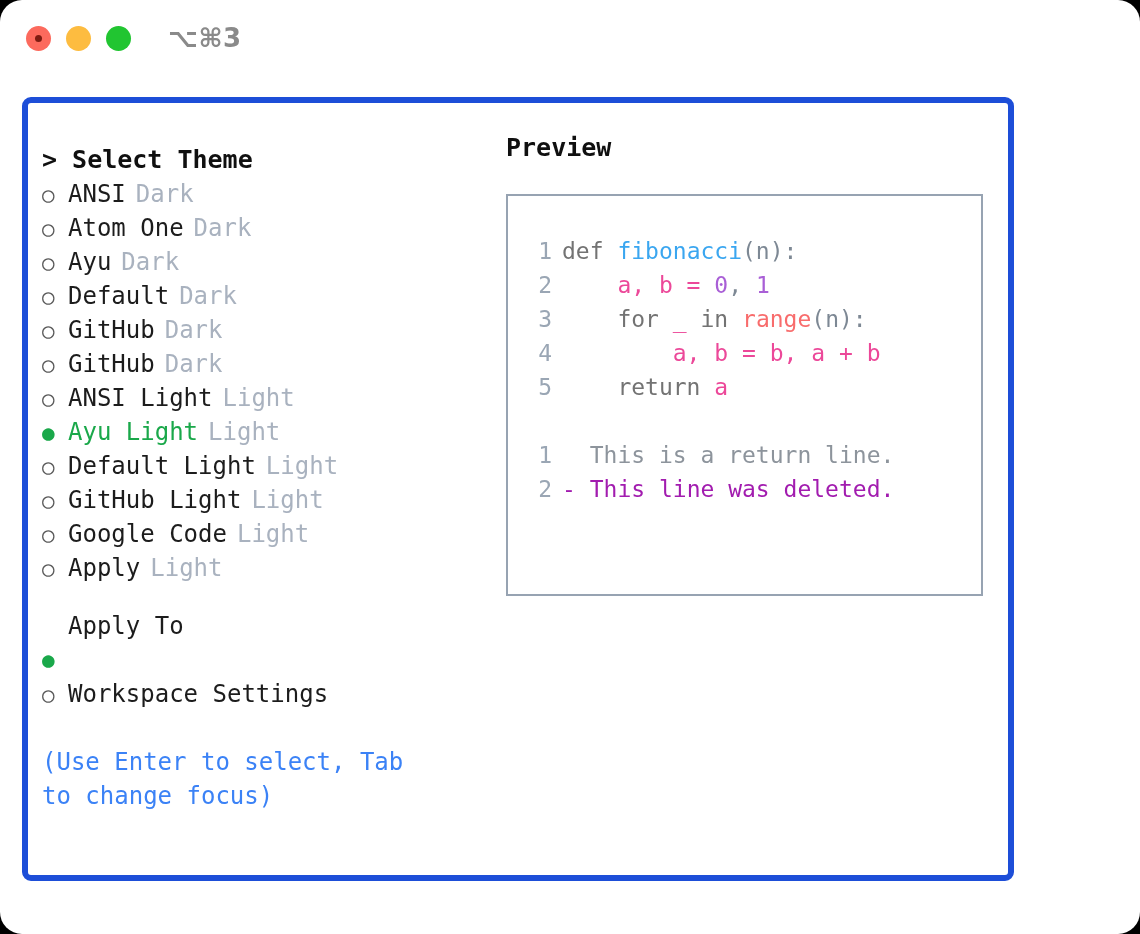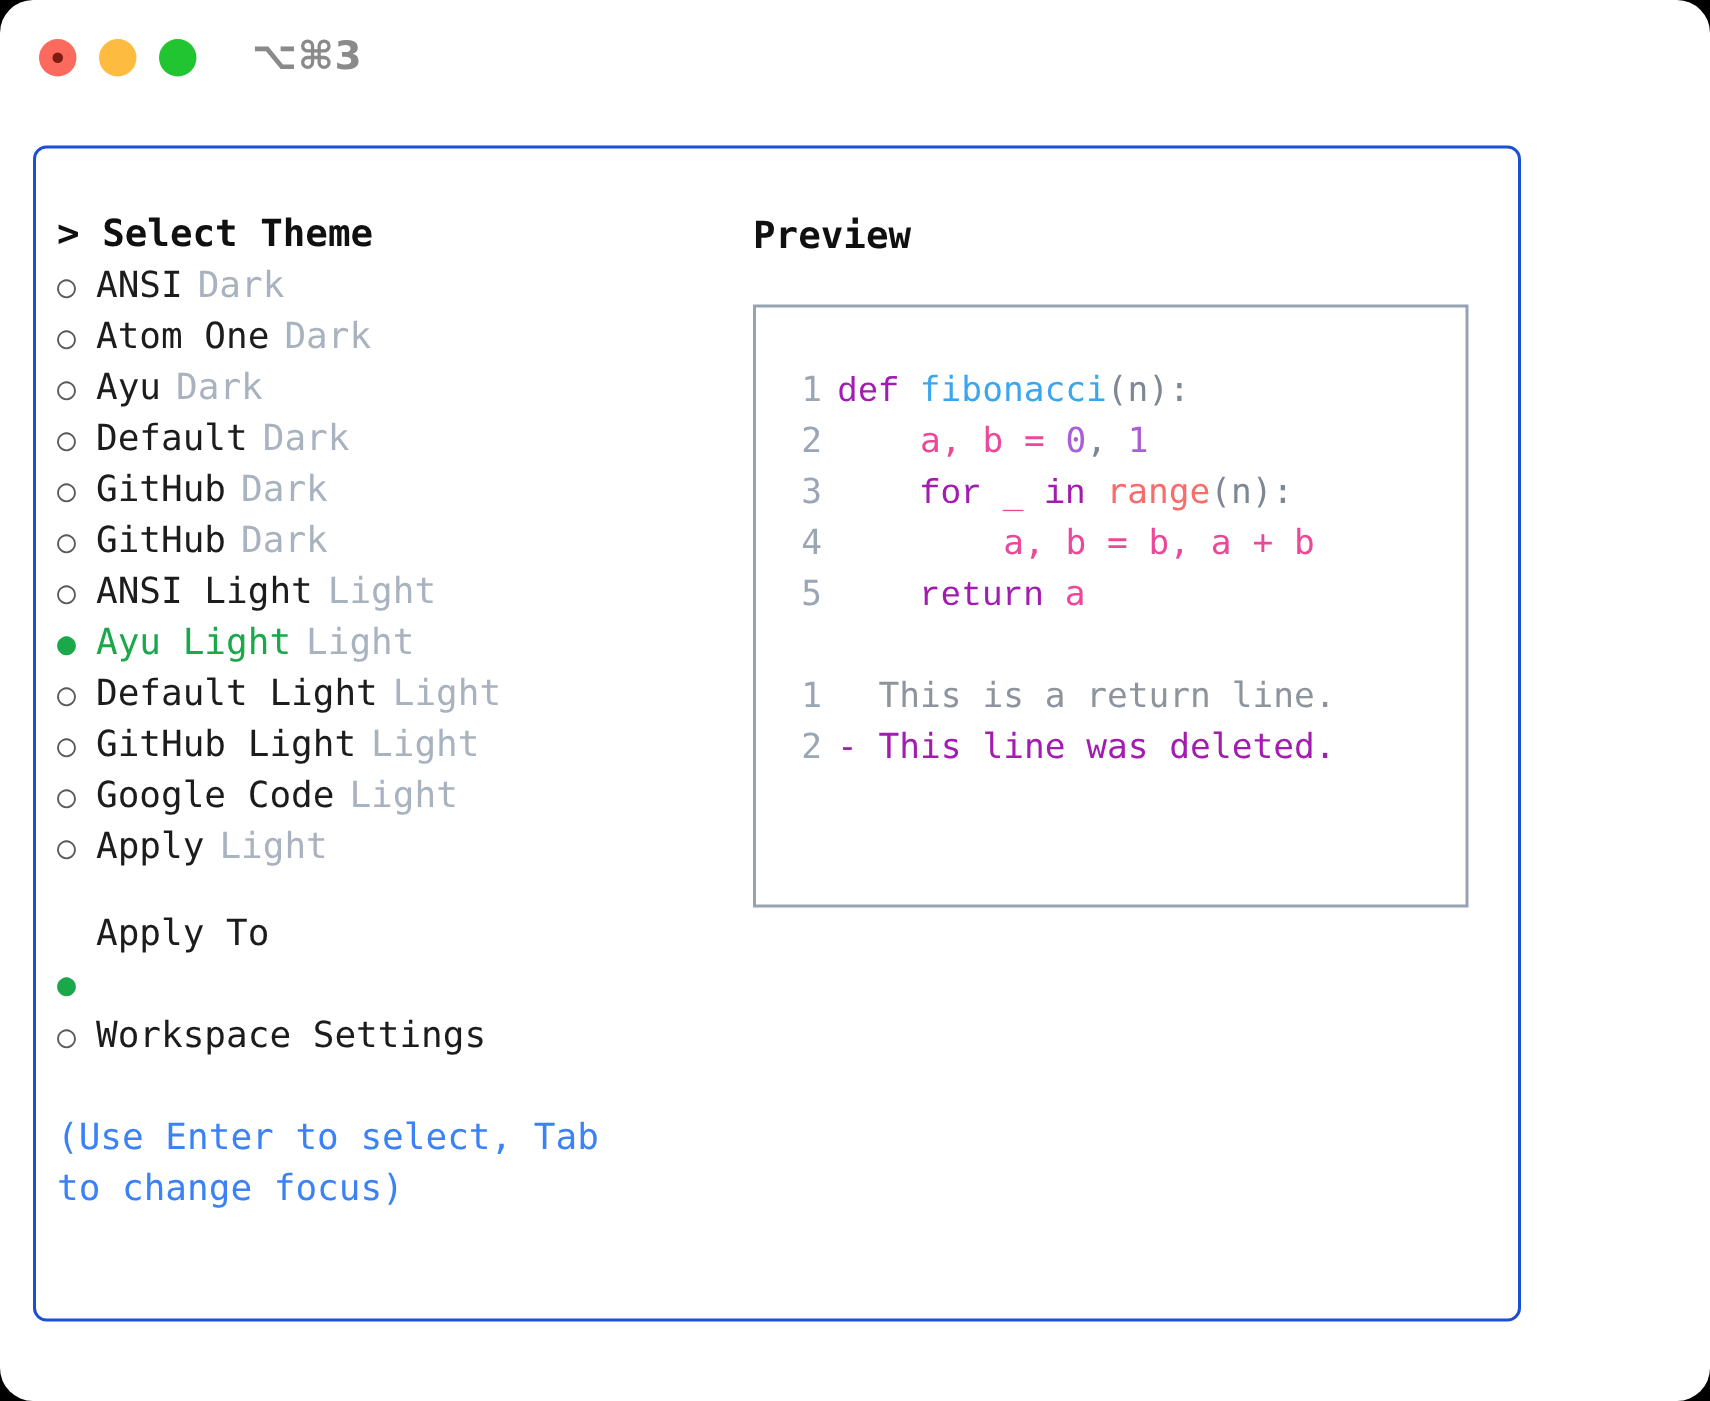--- a/index.html
+++ b/index.html
@@ -61,36 +61,36 @@
     font-family: "DejaVu Sans", "Liberation Sans", sans-serif;
   }
 
   
   .panel {
     position: absolute;
     left: 22px;
     top: 97px;
     width: 992px;
     height: 784px;
-    border: 2px solid #1d4ed8;
+    border: 6px solid #1d4ed8;
     border-radius: 9px;
     box-sizing: border-box;
     background: #ffffff;
   }
 
   .col-left {
     position: absolute;
     left: 14px;
     top: 40px;
     width: 450px;
   }
   .col-right {
     position: absolute;
     left: 478px;
-    top: 41px;
+    top: 28px;
     width: 500px;
   }
 
   
   .section-header {
     font-size: 25px;
     font-weight: bold;
     color: #101010;
     line-height: 34px;
     white-space: pre;
@@ -166,21 +166,21 @@
     white-space: pre;
   }
   .gutter {
     display: inline-block;
     width: 28px;
     text-align: right;
     color: #9aa6b4;
   }
   .code-body { padding-left: 10px; }
 
-  .tok-kw   { color: #a21caf; font-family: Liberation Mono, monospace; }
+  .tok-kw   { color: #737373; }
   .tok-fn   { color: #3aa6f0; }
   .tok-num  { color: #a95fd6; }
   .tok-call { color: #f86c6c; }
   .tok-pun  { color: #7d8894; }
   .tok-var  { color: #ec4899; }
 
   .diff-gap { height: 34px; }
   .diff-ctx { color: #8d949c; }
   .diff-del { color: #a21caf; }
   .diff-add { color: #16b526; }

